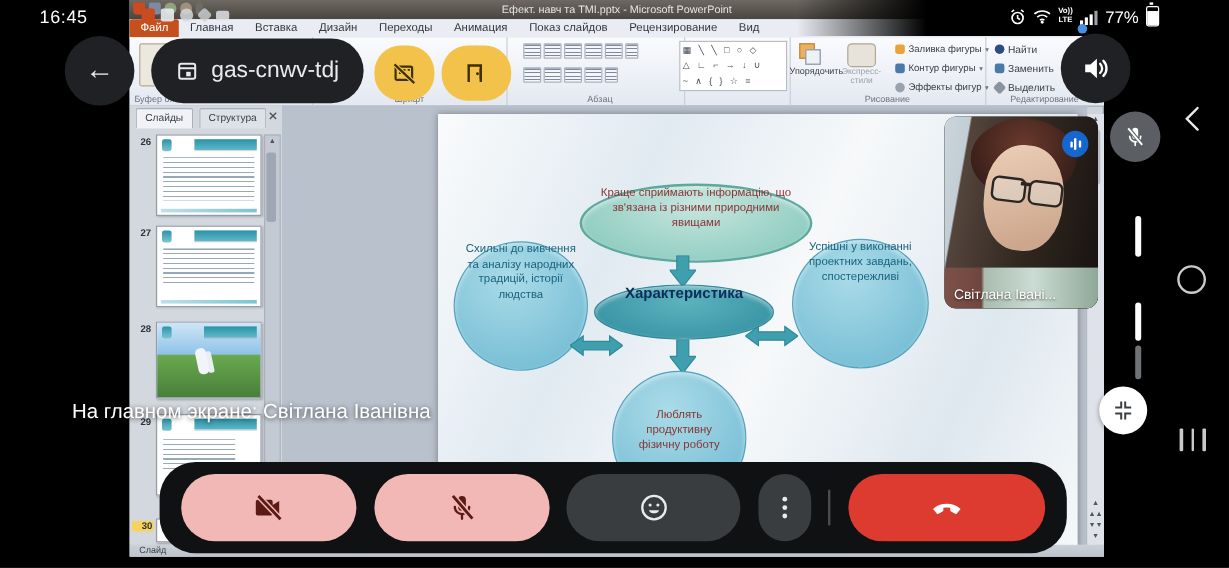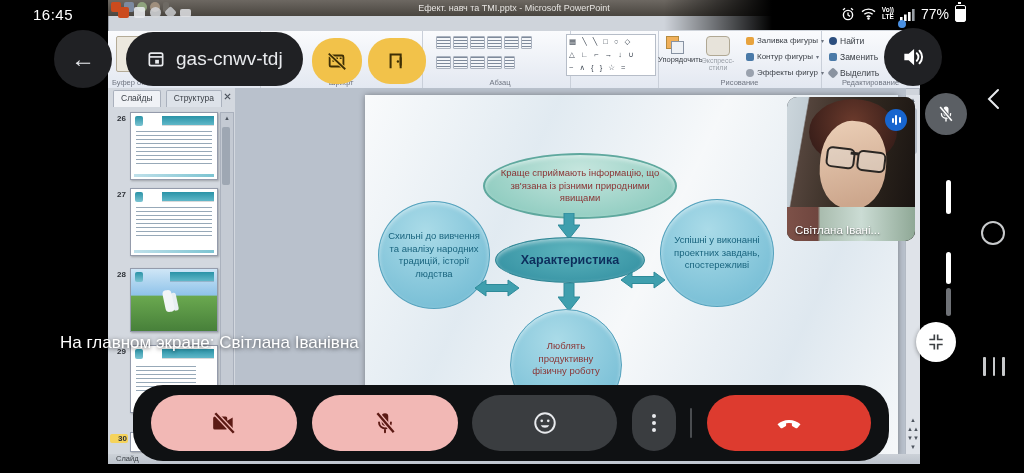--- a/index.html
+++ b/index.html
@@ -55,21 +55,21 @@
   .slide-tex{position:absolute;inset:0;background:linear-gradient(115deg,rgba(255,255,255,.65) 0%,rgba(201,220,234,.35) 28%,rgba(255,255,255,.5) 52%,rgba(186,208,226,.3) 78%,rgba(255,255,255,.45) 100%);}
   .watermark{position:absolute;top:5px;right:10px;font-size:8.5px;font-weight:bold;color:#2050c0;}
   .banner{position:absolute;left:0;top:28px;width:100%;height:29px;
     background:linear-gradient(90deg,#05102b 0%,#0e2339 32%,#1c4434 62%,#3d7c4e 86%,#4e9a5f 100%);}
   .banner::before{content:"";position:absolute;top:-7px;left:34px;width:190px;height:8px;
     background:linear-gradient(90deg,#0a1f3c,#14354c);transform:skewX(-40deg);}
   .slide-title{position:absolute;left:0;top:0;width:100%;text-align:center;color:#fff;font-size:19px;line-height:29px;
     letter-spacing:.5px;text-shadow:0 1px 2px rgba(0,0,0,.5);}
   .bubble{position:absolute;border-radius:50%;text-align:center;color:#19647e;font-size:9.5px;line-height:12.5px;
     background:radial-gradient(circle at 42% 28%,#aadbe8,#79bfd6 78%);border:1px solid #55a2bd;
-    display:flex;align-items:center;justify-content:center;box-shadow:inset 0 2px 4px rgba(255,255,255,.5);}
+    display:flex;justify-content:center;box-shadow:inset 0 2px 4px rgba(255,255,255,.5);}
   .bubble.top{background:radial-gradient(ellipse at 50% 25%,#c6e6de,#8fccc0 80%);border:2px solid #5fa89e;color:#8a3535;}
   .bubble.center{background:radial-gradient(ellipse at 50% 30%,#5cb3bd,#3a96a6 75%);border:1px solid #2f8594;color:#0d2e5c;font-size:12.5px;font-weight:bold;}
   .bubble.maroon{color:#8a3535;}
   .darrow,.harrow{position:absolute;}
 
   .v-scroll{position:absolute;right:0;top:95px;width:14px;bottom:10px;background:#dfe3e9;border-left:1px solid #b3bac4;}
   .v-scroll .sb-thumb{position:absolute;left:2px;top:13px;width:9px;height:46px;background:#b6bec9;border-radius:3px;}
   .nav-cluster{position:absolute;left:0;bottom:2px;width:100%;text-align:center;font-size:6px;color:#4d545e;line-height:9px;}
   .ppt-status{position:absolute;left:0;bottom:0;width:100%;height:10px;background:linear-gradient(#ccd1d8,#bcc2cb);
     font-size:7.5px;color:#3b4046;line-height:10px;padding-left:8px;box-sizing:border-box;}
@@ -83,21 +83,21 @@
   .volte{font-size:6.5px;line-height:6.5px;text-align:center;font-weight:bold;}
   .pct{font-size:14px;}
   .batt{width:9px;height:15px;border:1.5px solid #fff;border-radius:2px;position:relative;background:linear-gradient(0deg,#fff 77%,transparent 77%);}
   .batt::before{content:"";position:absolute;left:2px;top:-4px;width:3px;height:2px;background:#fff;}
 
   
   .circle-btn{position:absolute;border-radius:50%;background:#202124;display:flex;align-items:center;justify-content:center;}
   .meet-pill{position:absolute;left:126px;top:32px;height:54px;border-radius:27px;background:#202124;
     display:flex;align-items:center;gap:10px;padding:0 20px;color:#e8eaed;font-size:19px;}
   .ypill{position:absolute;top:38px;height:46px;border-radius:22px;background:#f2c24a;display:flex;align-items:center;justify-content:center;}
-  .participant{position:absolute;left:787px;top:97px;width:128px;height:144px;border-radius:10px;overflow:hidden;background:#2a2d31;text-decoration:underline;}
+  .participant{position:absolute;left:787px;top:97px;width:128px;height:160px;border-radius:10px;overflow:hidden;background:#2a2d31;text-decoration:underline;}
   .p-bg{position:absolute;inset:0;background:linear-gradient(100deg,#ccd6dc 0%,#c2cdd4 14%,#54443c 15%,#332a21 50%,#171210 100%);}
   .p-hair{position:absolute;left:22px;top:2px;width:88px;height:66px;border-radius:50%;
     background:radial-gradient(circle at 50% 35%,#6b3a2c,#3a1f1a 75%);}
   .p-face{position:absolute;left:33px;top:24px;width:66px;height:88px;border-radius:46%;
     background:linear-gradient(160deg,#ecd0b8,#cda78d 85%);transform:rotate(5deg);}
   .p-glasses{position:absolute;left:37px;top:52px;width:62px;height:20px;transform:rotate(7deg);}
   .lens{position:absolute;top:0;width:25px;height:17px;border:2.5px solid #2a2623;border-radius:6px;background:rgba(225,232,233,.35);}
   .p-body{position:absolute;left:0;bottom:0;width:100%;height:34px;
     background:linear-gradient(90deg,#7d5148 0%,#6f463f 24%,#a9bcae 26%,#cbdcd4 58%,#8fa896 100%);}
   .p-name{position:absolute;left:8px;bottom:5px;color:#fff;font-size:11.5px;text-shadow:0 1px 2px rgba(0,0,0,.7);}
@@ -139,20 +139,31 @@
       <div class="qat">
         <i style="background:#cb4b1e;"></i>
         <i style="background:#7d8aa0;"></i>
         <i style="background:#8fa37d;border-radius:50%;"></i>
         <i style="background:#a08f7d;border-radius:50%;"></i>
         <i style="background:#6e6a64;width:6px;"></i>
       </div>
       <span>Ефект. навч та TMI.pptx - Microsoft PowerPoint</span>
     </div>
 
+    <div class="ppt-tabs">
+      <span class="file-tab">Файл</span>
+      <span>Главная</span>
+      <span>Вставка</span>
+      <span>Дизайн</span>
+      <span>Переходы</span>
+      <span>Анимация</span>
+      <span>Показ слайдов</span>
+      <span>Рецензирование</span>
+      <span>Вид</span>
+    </div>
 
     <div class="ribbon">
 
       <div class="rgroup" style="left:0;width:152px;">
         <div class="abs" style="left:8px;top:5px;width:26px;height:34px;background:#ece8de;border:1px solid #b4ab97;border-radius:2px;"></div>
         <div class="glabel" style="text-align:left;padding-left:4px;">Буфер о...</div>
       </div>
 
       <div class="rgroup" style="left:152px;width:162px;">
         <span class="abs" style="right:10px;top:6px;font-size:10px;color:#9aa2ae;">Aa˅</span>

